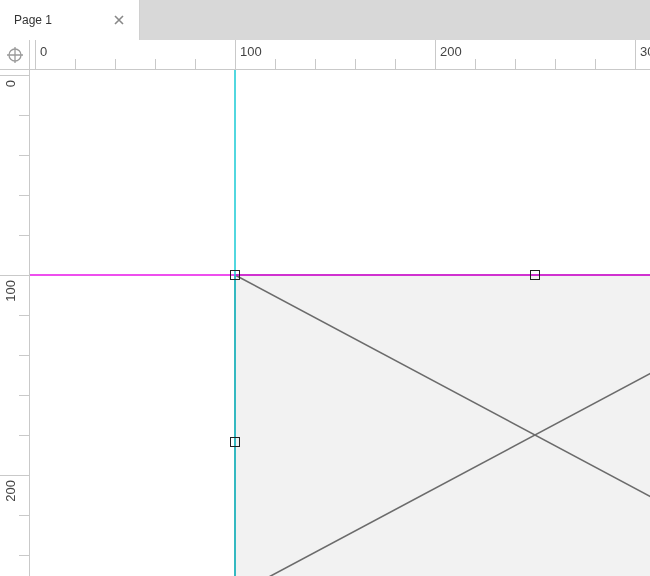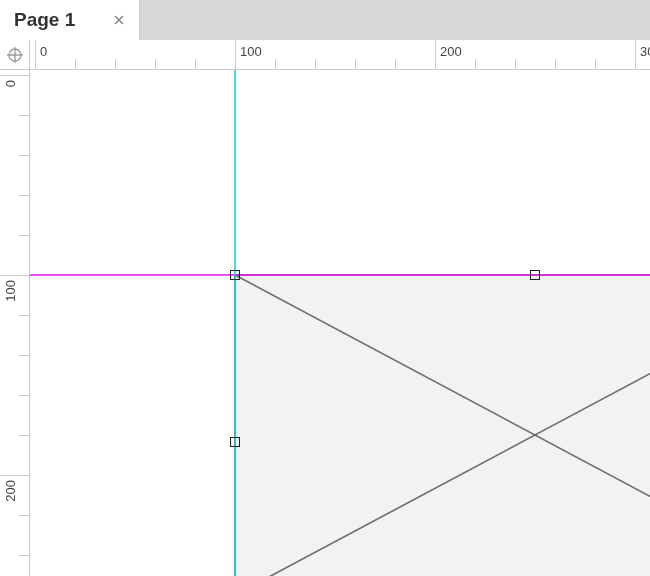--- a/index.html
+++ b/index.html
@@ -2,21 +2,21 @@
 <html><head>
 <meta charset="utf-8">
 <style>
   * { box-sizing: border-box; }
   html, body { margin: 0; padding: 0; width: 650px; height: 576px; overflow: hidden; font-family: Arial, Helvetica, sans-serif; background: #fff; }
   .root { position: relative; width: 650px; height: 576px; }
 
   
   .tabbar { position: absolute; left: 0; top: 0; width: 650px; height: 40px; background: #d8d8d8; }
   .tab { position: absolute; left: 0; top: 0; height: 40px; width: 140px; background: #fff; border-right: 1px solid #d0d0d0; display: flex; align-items: center; padding: 0 10px 0 14px; }
-  .tab-label { font-size: 19px; font-weight: bold; color: #333; flex: 1; }
+  .tab-label { font-size: 12px; font-weight: normal; color: #333; flex: 1; }
   .tab-close { width: 20px; height: 20px; display: flex; align-items: center; justify-content: center; color: #888; cursor: pointer; }
   .tab-close svg { stroke: #888; stroke-width: 1.6; }
 
   
   .corner { position: absolute; left: 0; top: 40px; width: 30px; height: 30px; background: #fff; border-right: 1px solid #c9c9c9; border-bottom: 1px solid #c9c9c9; display: flex; align-items: center; justify-content: center; }
   .corner svg { stroke: #9a9a9a; stroke-width: 1.3; fill: none; }
 
   
   .ruler-h { position: absolute; left: 30px; top: 40px; width: 620px; height: 30px; background: #fff; border-bottom: 1px solid #c9c9c9; }
   .ruler-h .major { position: absolute; top: 0; width: 1px; height: 30px; background: #c9c9c9; }

